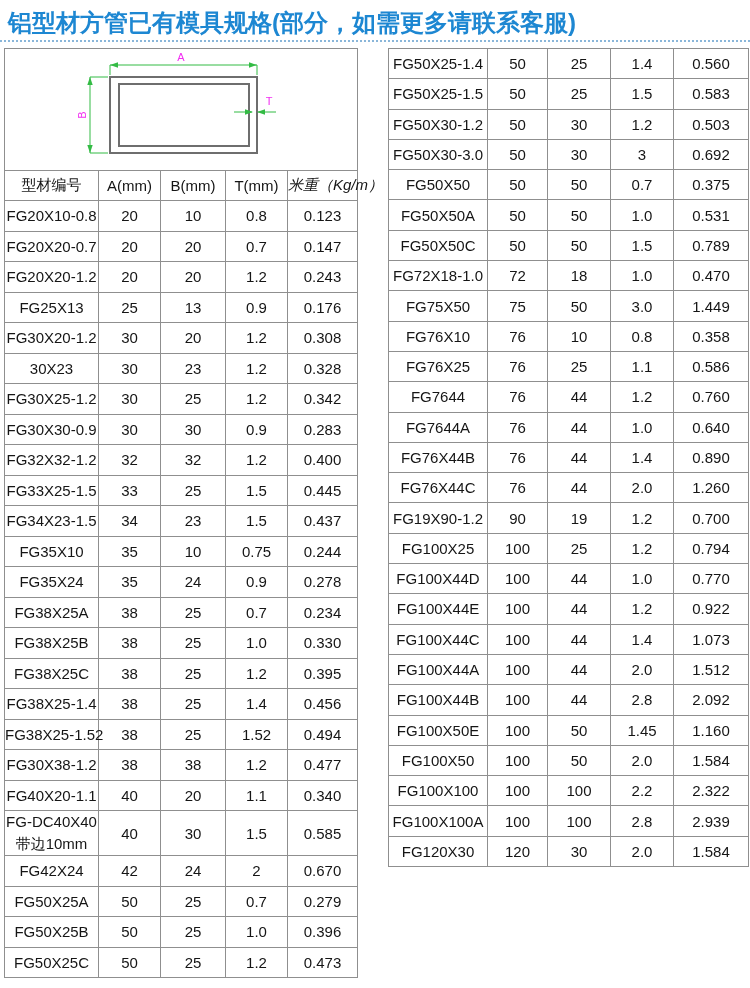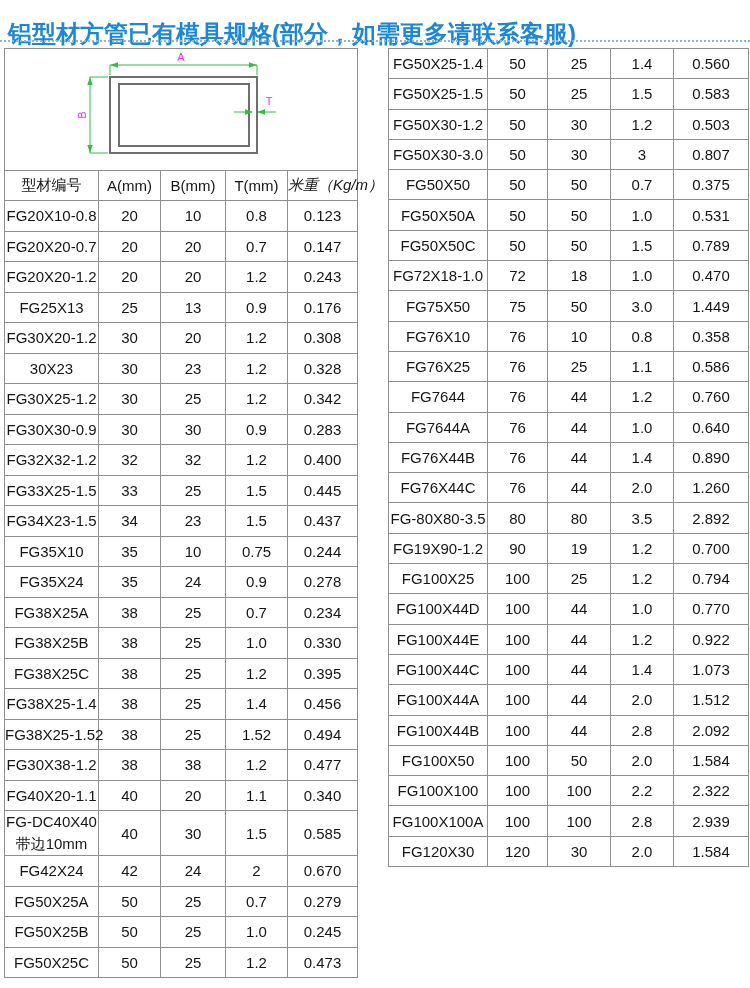--- a/index.html
+++ b/index.html
@@ -11,21 +11,21 @@
     --dim-label:#f22ff2;
     --rect-stroke:#6e6e6e;
   }
   *{box-sizing:border-box;}
   html,body{margin:0;padding:0;background:#ffffff;}
   .page{
     position:relative;width:750px;height:988px;overflow:hidden;background:#fff;
     font-family:"Liberation Sans","DejaVu Sans",sans-serif;color:var(--text-color);
   }
   .title{
-    position:absolute;left:8px;top:18px;font-size:24px;font-weight:bold;
+    position:absolute;left:8px;top:7px;font-size:24px;font-weight:bold;
     color:var(--title-color);white-space:nowrap;letter-spacing:0px;
   }
   .divider{
     position:absolute;left:0;top:40px;width:750px;height:0;
     border-top:2px dotted var(--divider-color);
   }
   table.spec{
     position:absolute;top:48px;border-collapse:collapse;table-layout:fixed;
     background:#fff;
   }
@@ -267,21 +267,21 @@
           <td>50</td>
           <td>25</td>
           <td>0.7</td>
           <td>0.279</td>
         </tr>
         <tr>
           <td>FG50X25B</td>
           <td>50</td>
           <td>25</td>
           <td>1.0</td>
-          <td>0.245</td>
+          <td>0.396</td>
         </tr>
         <tr>
           <td>FG50X25C</td>
           <td>50</td>
           <td>25</td>
           <td>1.2</td>
           <td>0.473</td>
         </tr>
       </tbody>
   </table>
@@ -314,21 +314,21 @@
           <td>50</td>
           <td>30</td>
           <td>1.2</td>
           <td>0.503</td>
         </tr>
         <tr>
           <td>FG50X30-3.0</td>
           <td>50</td>
           <td>30</td>
           <td>3</td>
-          <td>0.807</td>
+          <td>0.692</td>
         </tr>
         <tr>
           <td>FG50X50</td>
           <td>50</td>
           <td>50</td>
           <td>0.7</td>
           <td>0.375</td>
         </tr>
         <tr>
           <td>FG50X50A</td>
@@ -394,27 +394,20 @@
           <td>0.890</td>
         </tr>
         <tr>
           <td>FG76X44C</td>
           <td>76</td>
           <td>44</td>
           <td>2.0</td>
           <td>1.260</td>
         </tr>
         <tr>
-          <td>FG-80X80-3.5</td>
-          <td>80</td>
-          <td>80</td>
-          <td>3.5</td>
-          <td>2.892</td>
-        </tr>
-        <tr>
           <td>FG19X90-1.2</td>
           <td>90</td>
           <td>19</td>
           <td>1.2</td>
           <td>0.700</td>
         </tr>
         <tr>
           <td>FG100X25</td>
           <td>100</td>
           <td>25</td>
@@ -450,20 +443,27 @@
           <td>1.512</td>
         </tr>
         <tr>
           <td>FG100X44B</td>
           <td>100</td>
           <td>44</td>
           <td>2.8</td>
           <td>2.092</td>
         </tr>
         <tr>
+          <td>FG100X50E</td>
+          <td>100</td>
+          <td>50</td>
+          <td>1.45</td>
+          <td>1.160</td>
+        </tr>
+        <tr>
           <td>FG100X50</td>
           <td>100</td>
           <td>50</td>
           <td>2.0</td>
           <td>1.584</td>
         </tr>
         <tr>
           <td>FG100X100</td>
           <td>100</td>
           <td>100</td>

